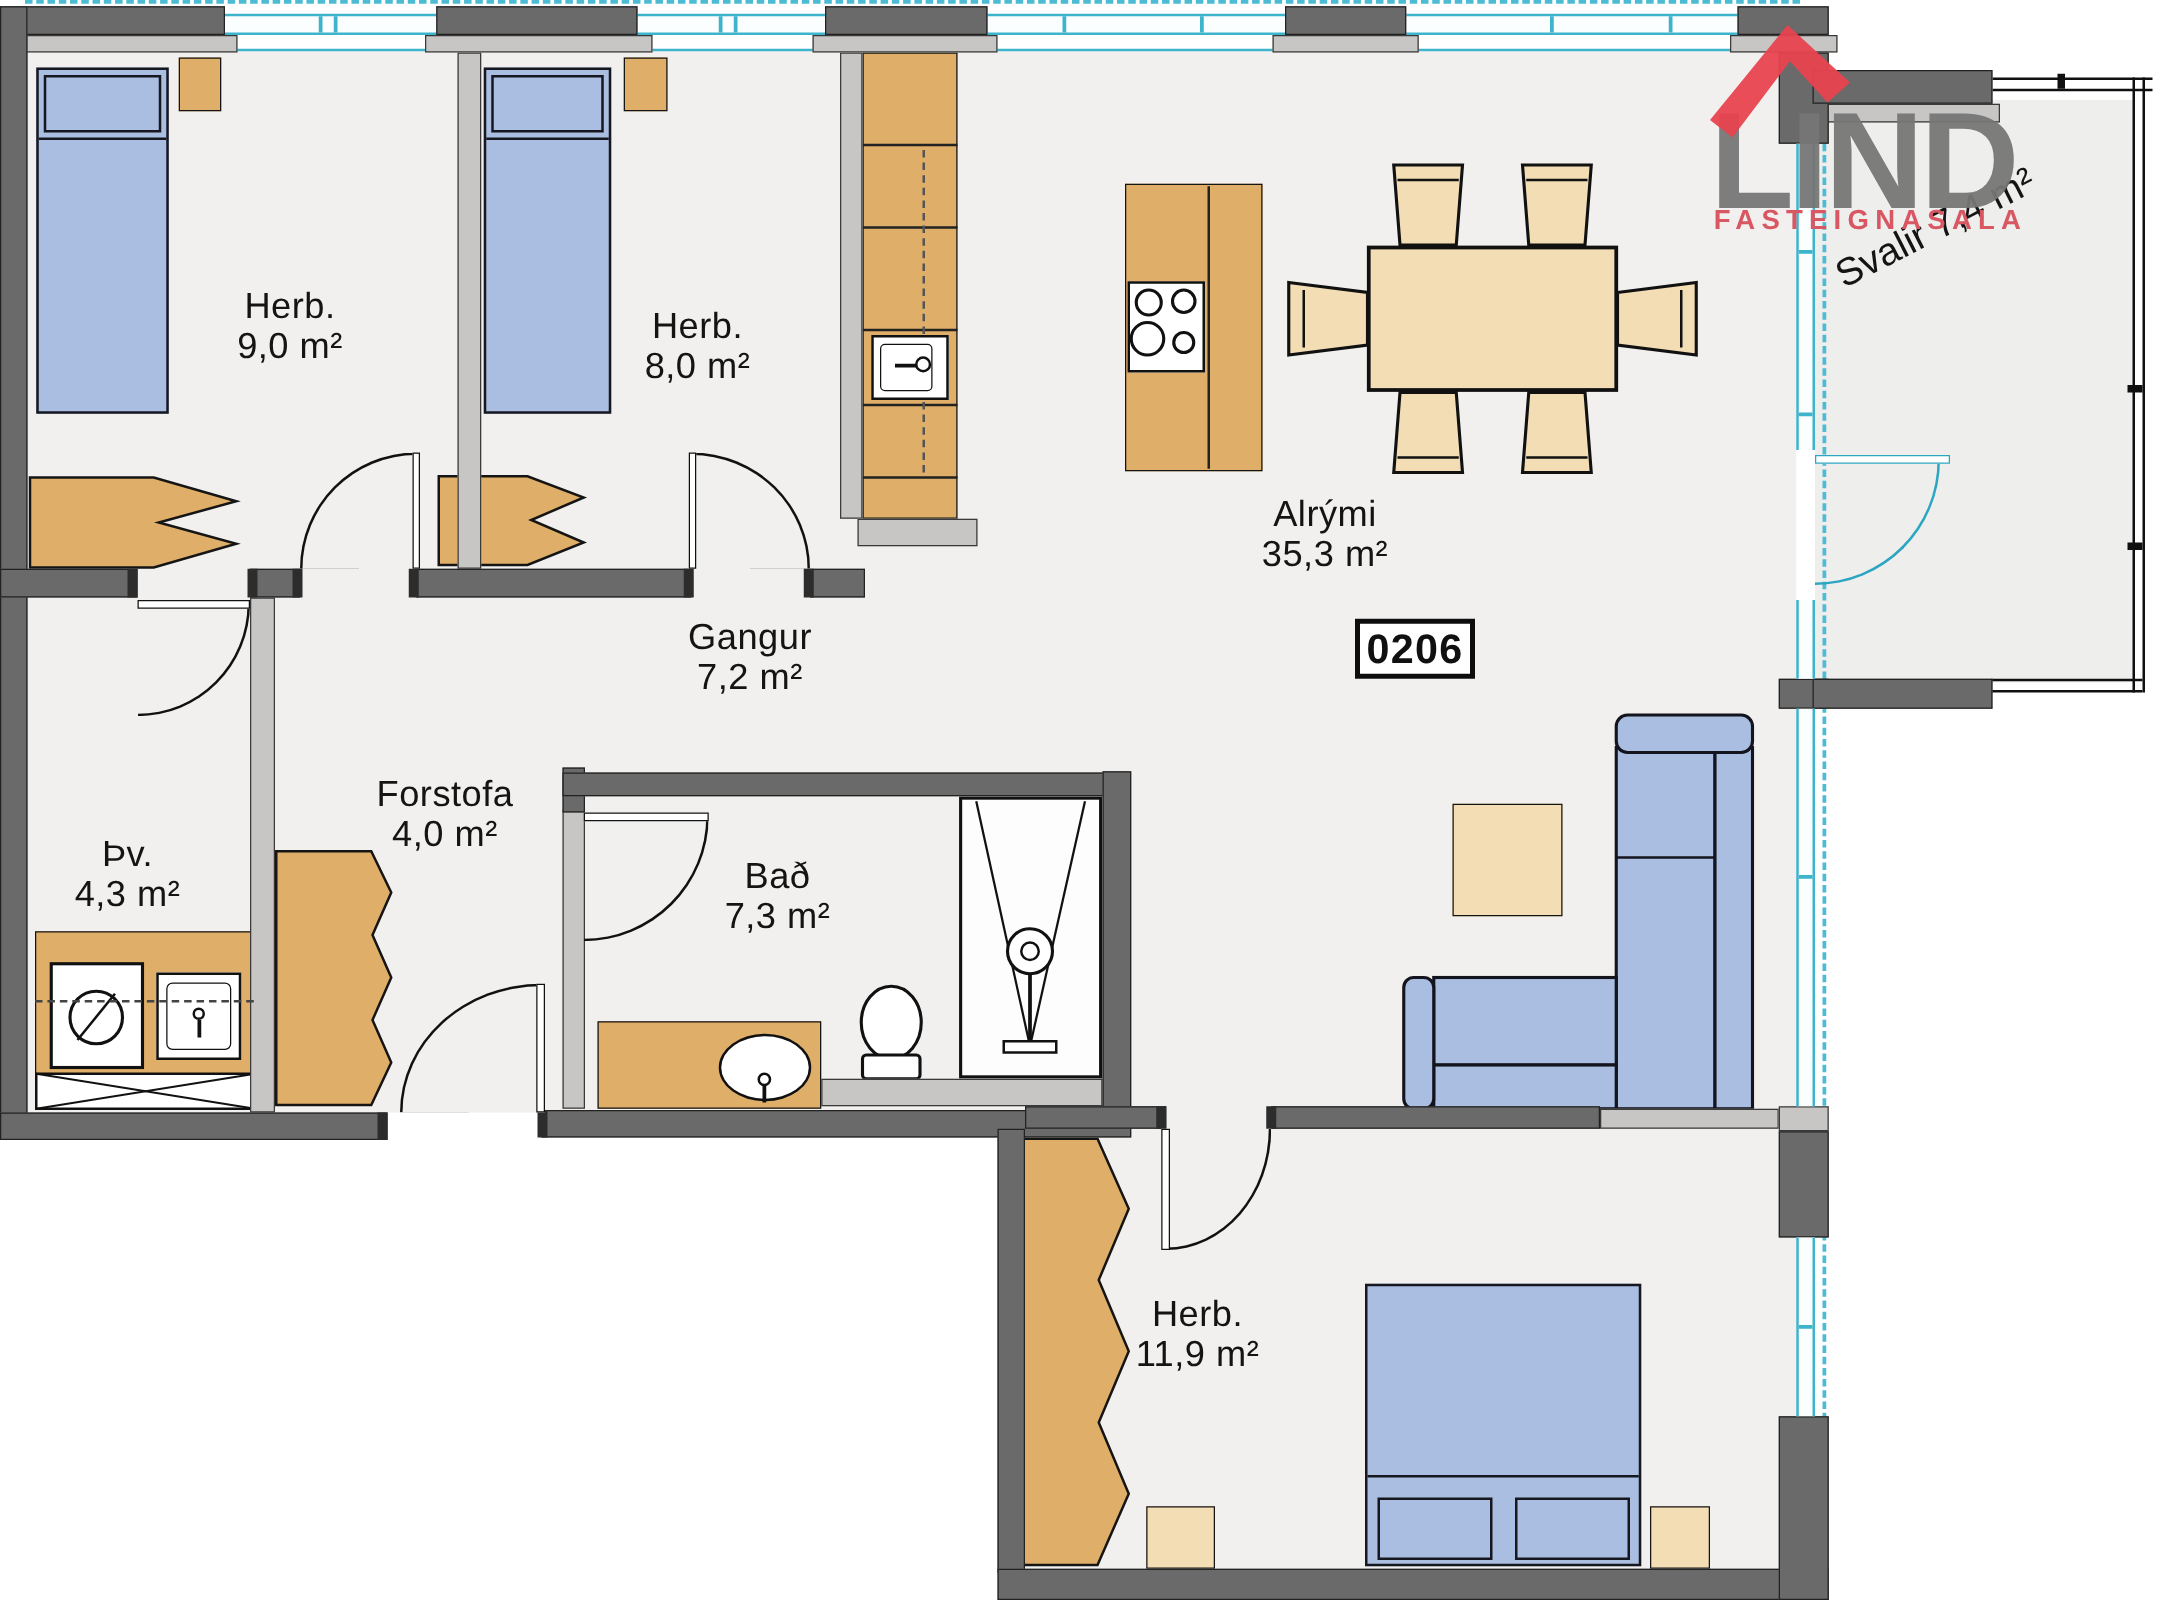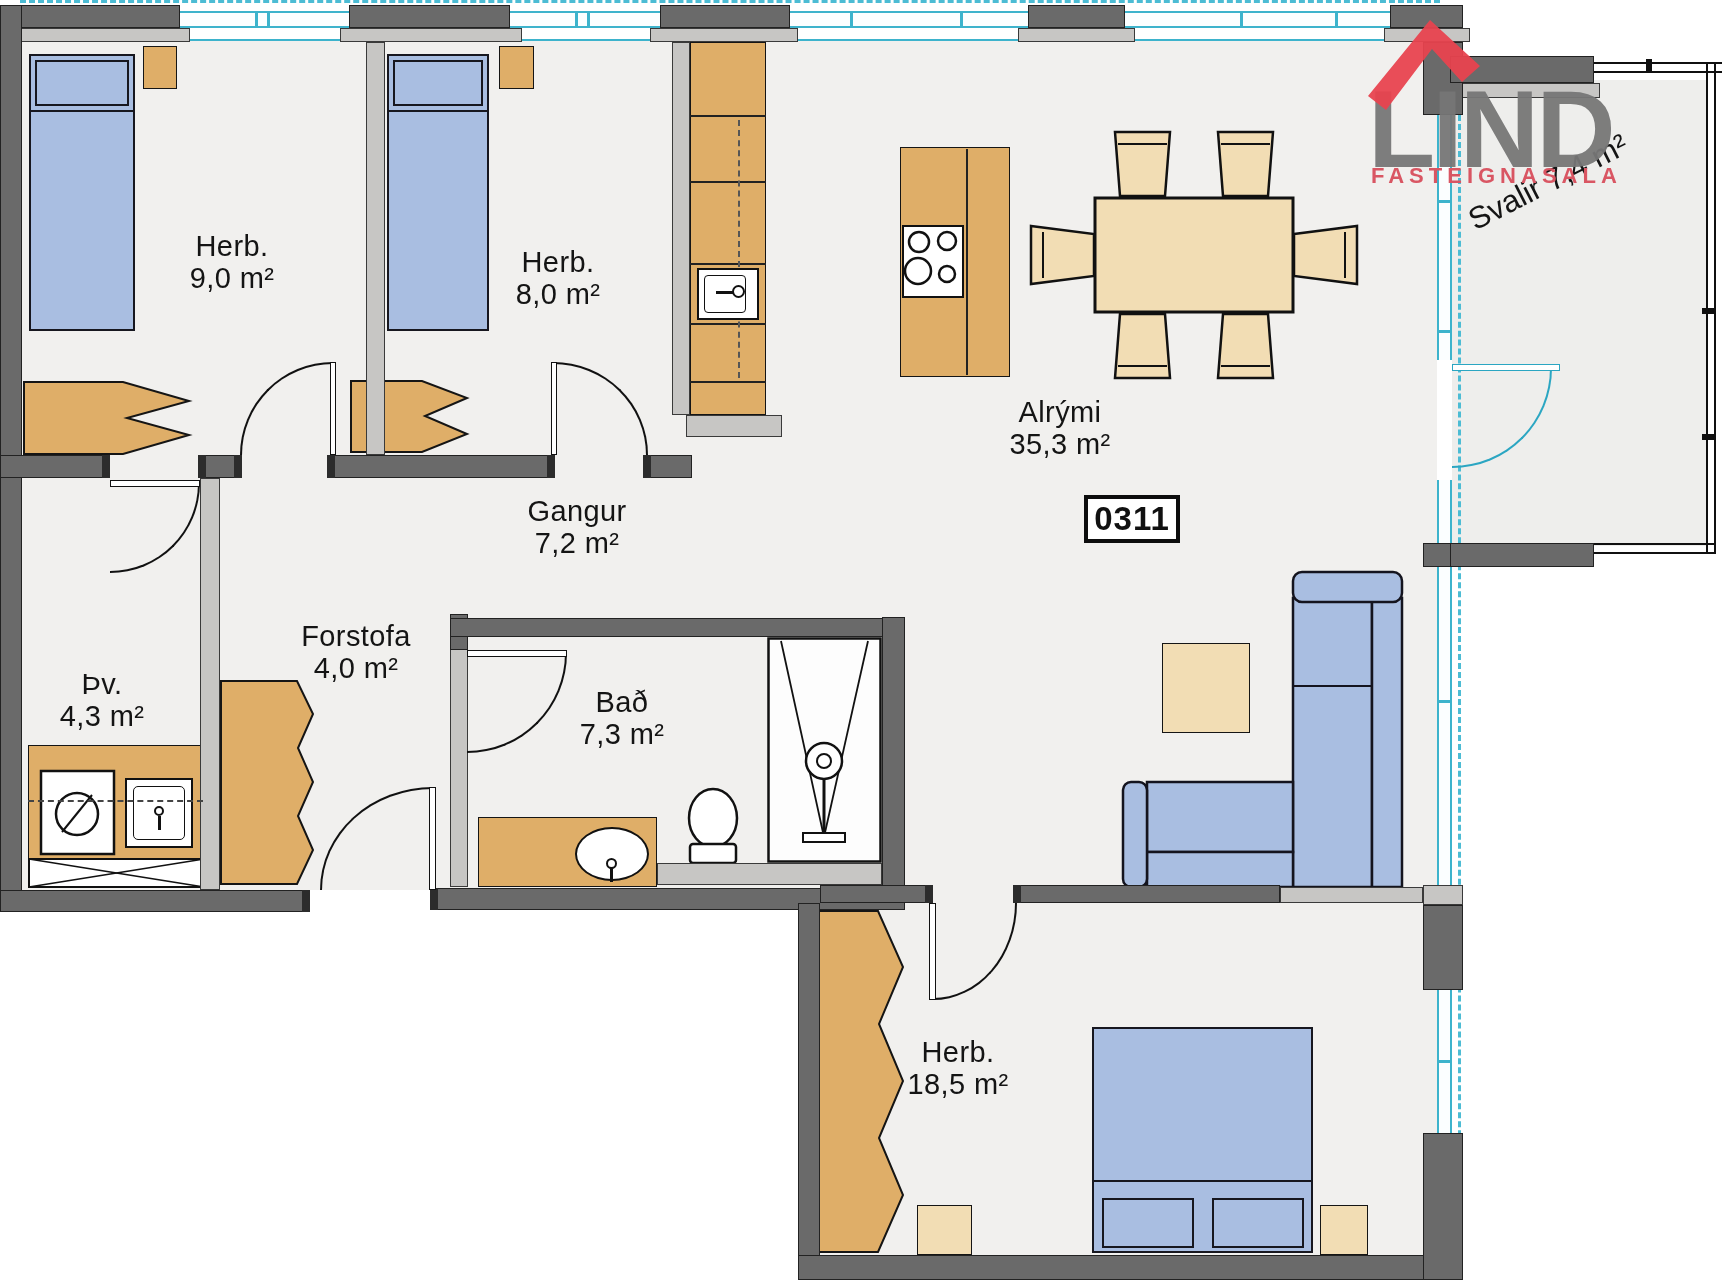--- a/index.html
+++ b/index.html
@@ -274,47 +274,47 @@
     <span class="ar">9,0 m²</span>
   </div>
   <div class="lbl" style="left:558px;top:278px">
     <span class="nm">Herb.</span>
     <span class="ar">8,0 m²</span>
   </div>
   <div class="lbl" style="left:1060px;top:428px">
     <span class="nm">Alrými</span>
     <span class="ar">35,3 m²</span>
   </div>
-  <div class="lbl" style="left:577px;top:527px">
+  <div class="lbl" style="left:600px;top:527px">
     <span class="nm">Gangur</span>
     <span class="ar">7,2 m²</span>
   </div>
   <div class="lbl" style="left:356px;top:652px">
     <span class="nm">Forstofa</span>
     <span class="ar">4,0 m²</span>
   </div>
   <div class="lbl" style="left:102px;top:700px">
     <span class="nm">Þv.</span>
     <span class="ar">4,3 m²</span>
   </div>
   <div class="lbl" style="left:622px;top:718px">
     <span class="nm">Bað</span>
     <span class="ar">7,3 m²</span>
   </div>
   <div class="lbl" style="left:958px;top:1068px">
     <span class="nm">Herb.</span>
-    <span class="ar">18,5 m²</span>
+    <span class="ar">11,9 m²</span>
   </div>
   <div class="svalir">
     <span class="nm">Svalir</span>
     <span class="ar">7,4 m²</span>
   </div>
 
   <div class="abs unitbox" style="left:1084px;top:495px;width:96px;height:48px">
-    <span>0311</span>
+    <span>0206</span>
   </div>
 
   <div>
     <div class="lind-name">LIND</div>
     <svg class="z20" style="left:1366px;top:12px" width="120" height="100" viewBox="0 0 120 100">
       <polygon points="2,84 64,8 114,54 96,70 66,37 20,98" fill="#e8434f" opacity="0.95"></polygon>
     </svg>
     <div class="lind-sub">FASTEIGNASALA</div>
   </div>
 

